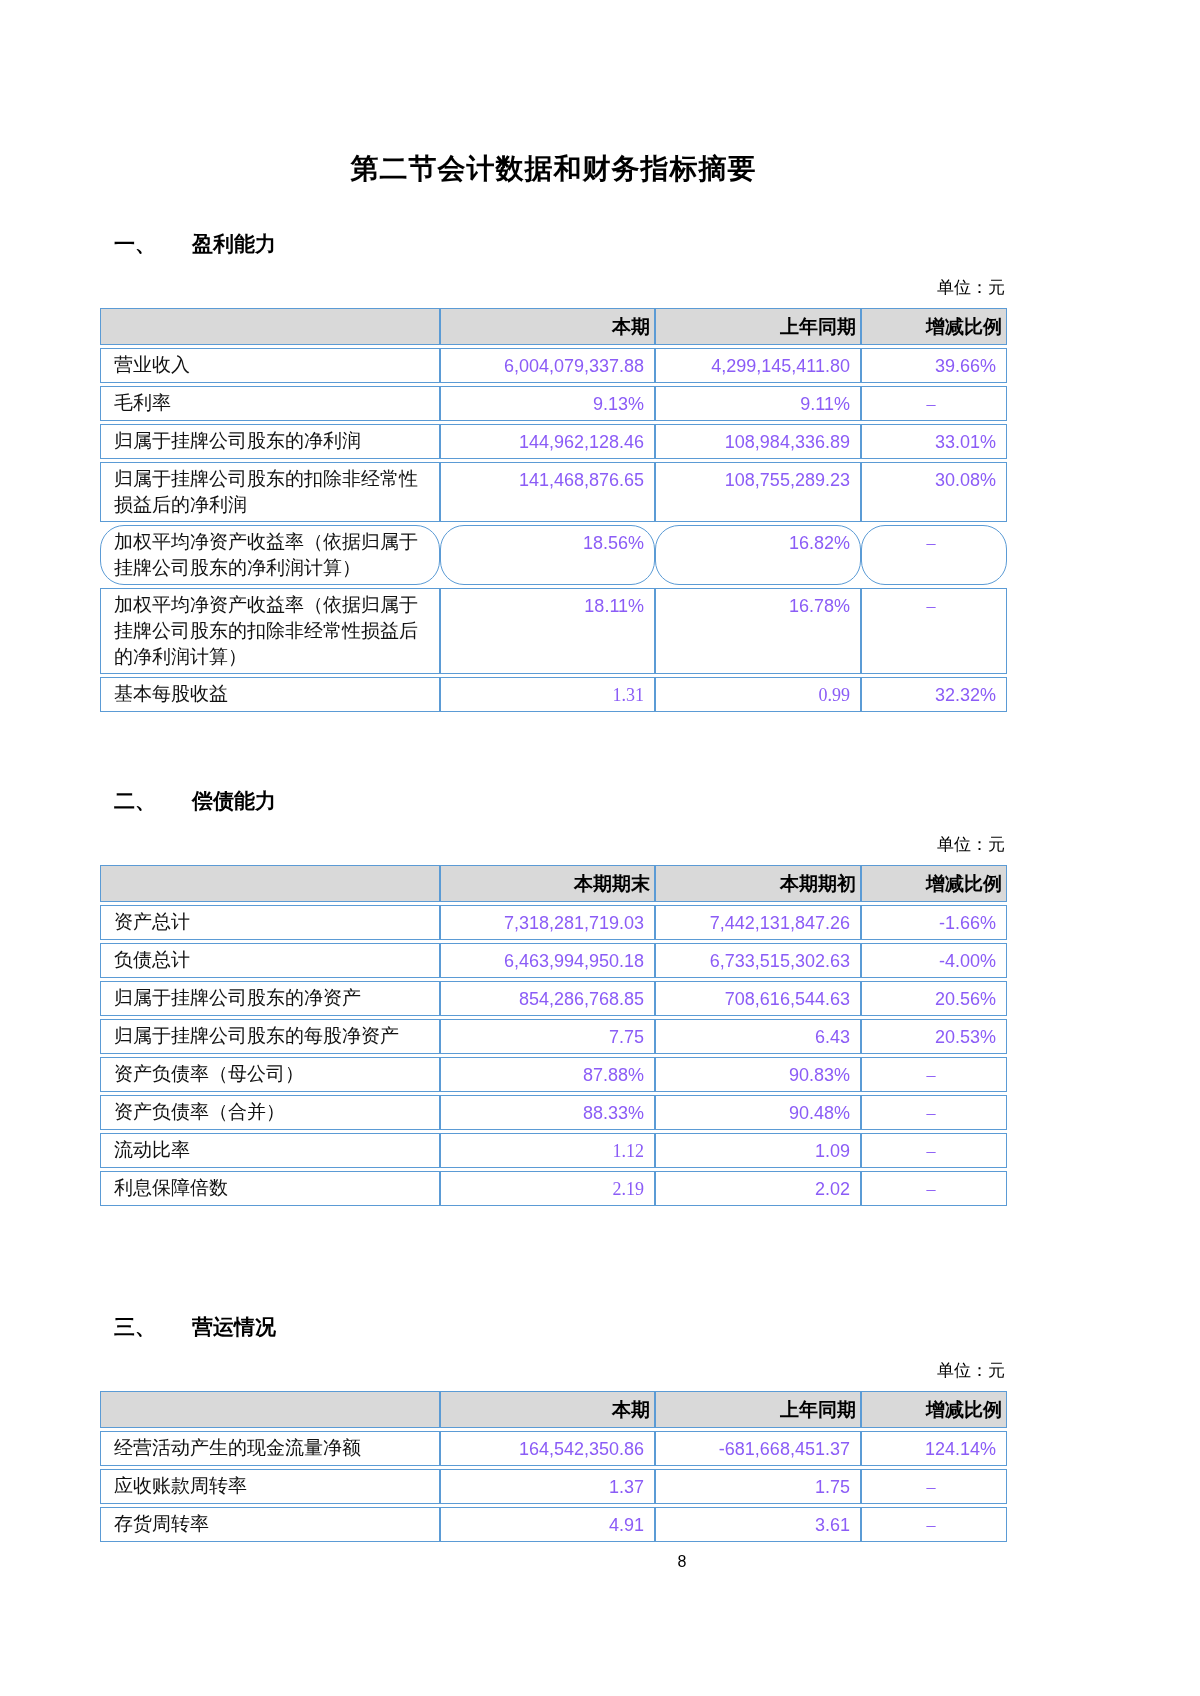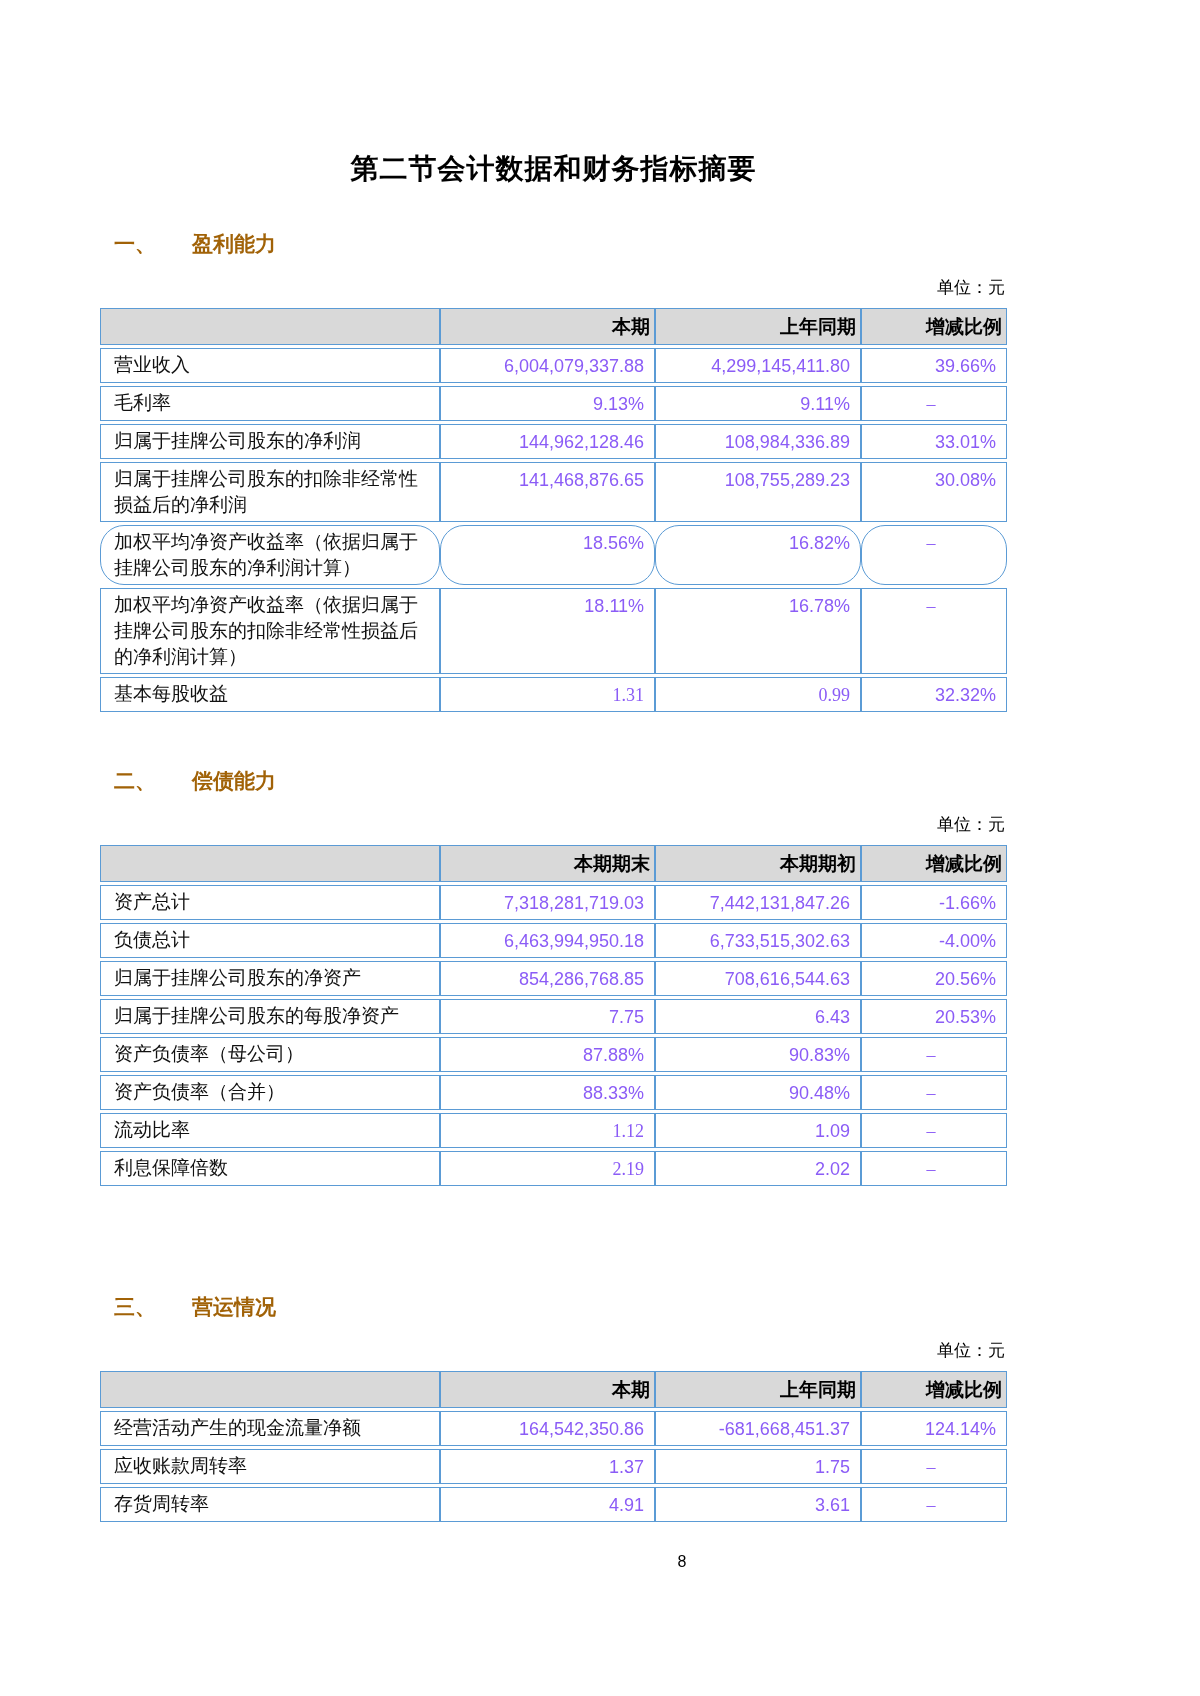--- a/index.html
+++ b/index.html
@@ -25,28 +25,28 @@
     text-align: center;
     font-size: 28px;
     font-weight: bold;
     letter-spacing: 1px;
     color: #000;
   }
   .doc-title .title-main { }
 
   .report-section { margin: 0; }
   .sec-0 { margin-top: 42px; }
-  .sec-1 { margin-top: 52px; }
+  .sec-1 { margin-top: 72px; }
   .sec-2 { margin-top: 104px; }
 
   .sec-heading {
     margin: 0 0 0 14px;
     font-size: 21px;
     font-weight: bold;
-    color: #a16207;
+    color: #000000;
   }
   .sec-heading .sec-no { display: inline-block; width: 78px; }
 
   .unit-label {
     text-align: right;
     font-family: "Liberation Serif", serif;
     font-size: 17px;
     margin: 18px 2px 6px 0;
     color: #000;
   }

